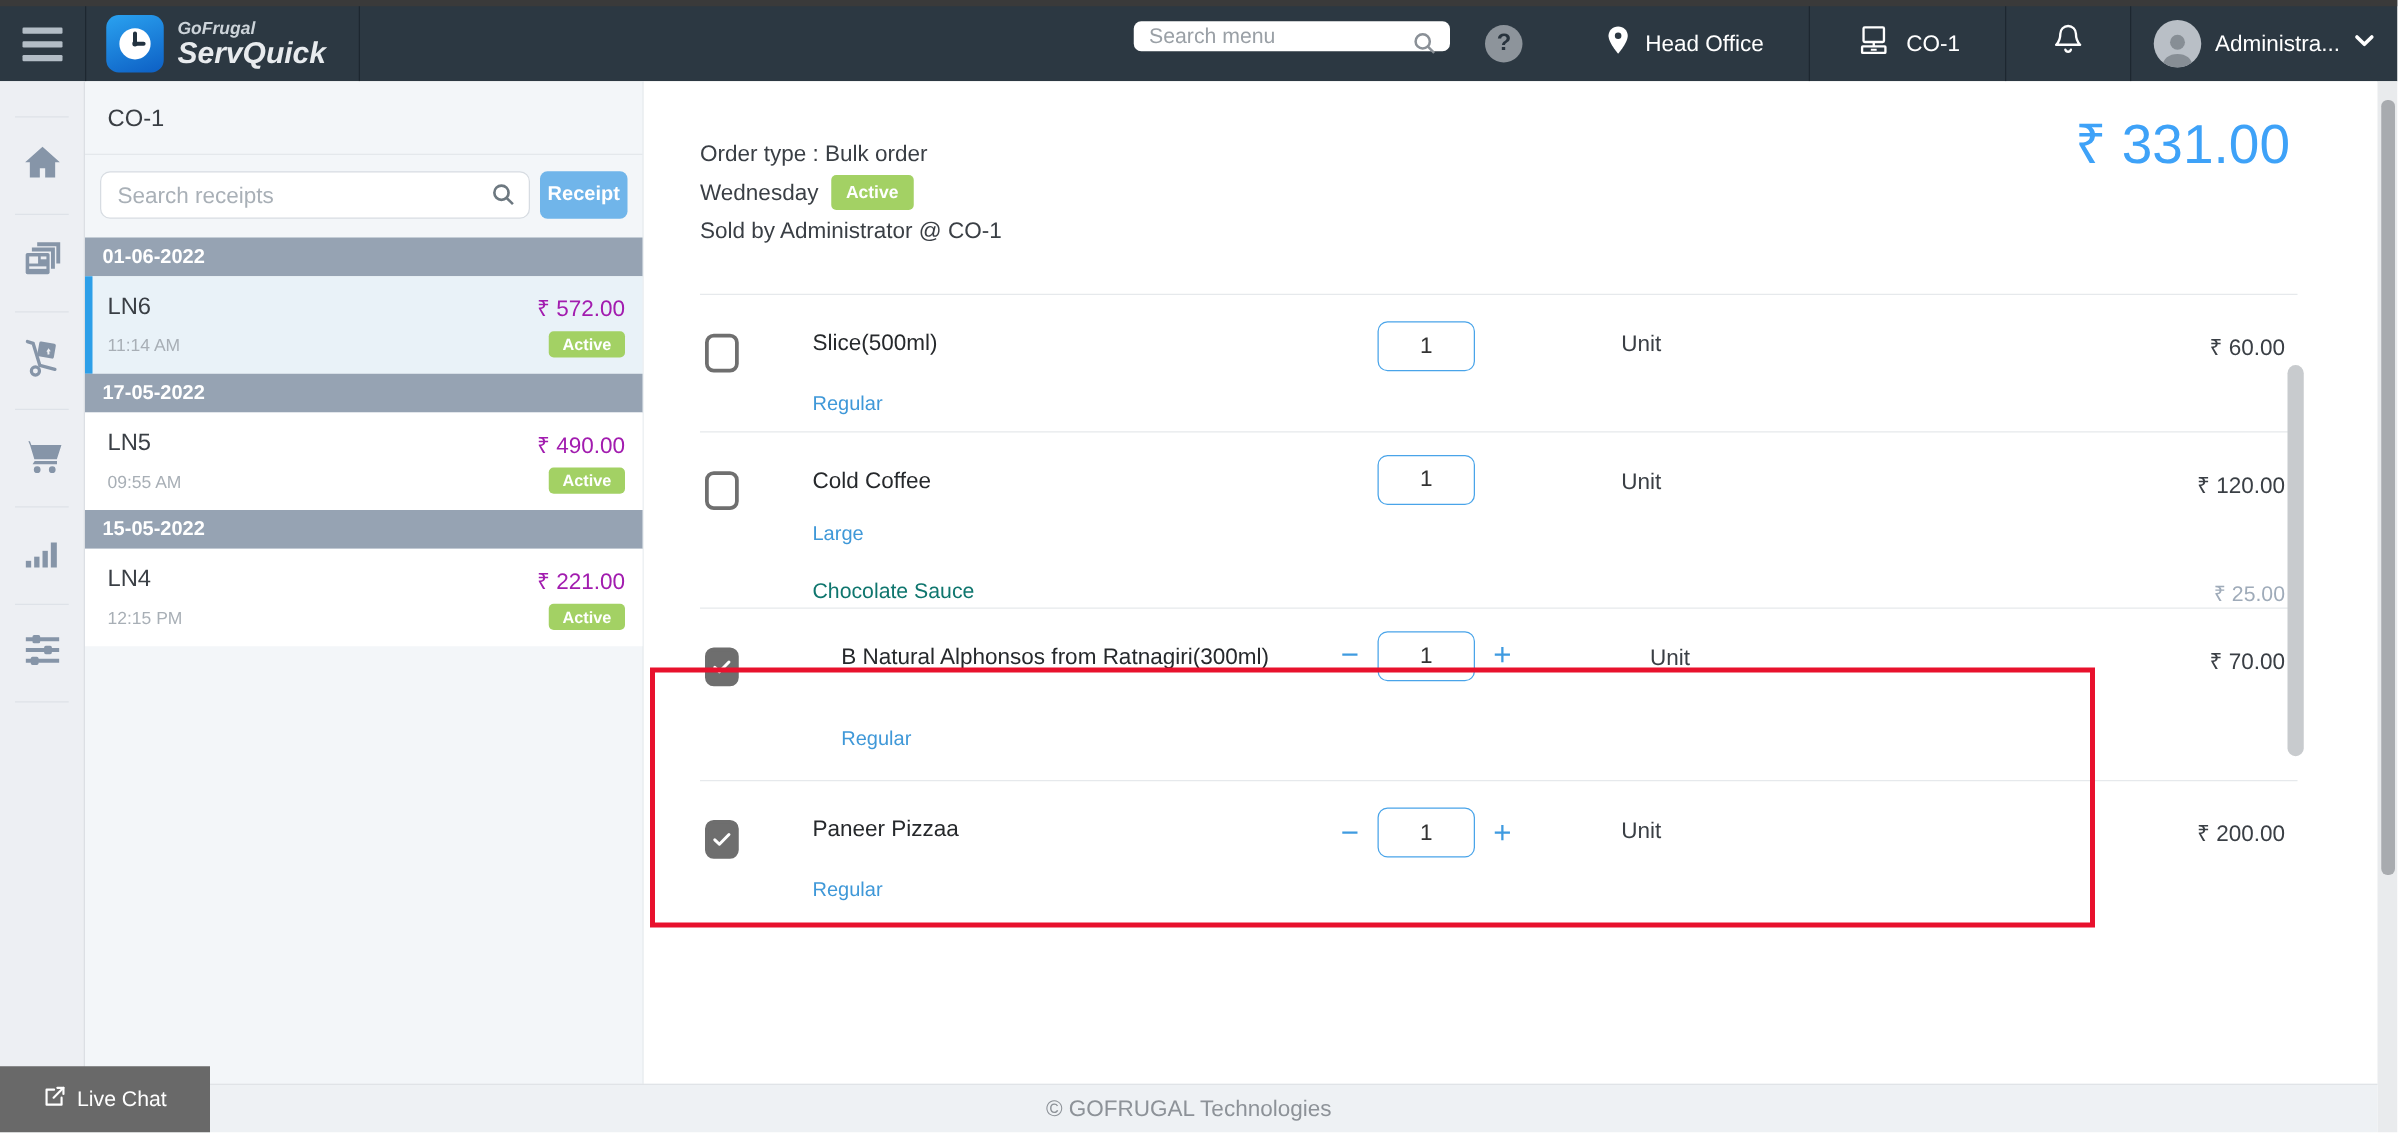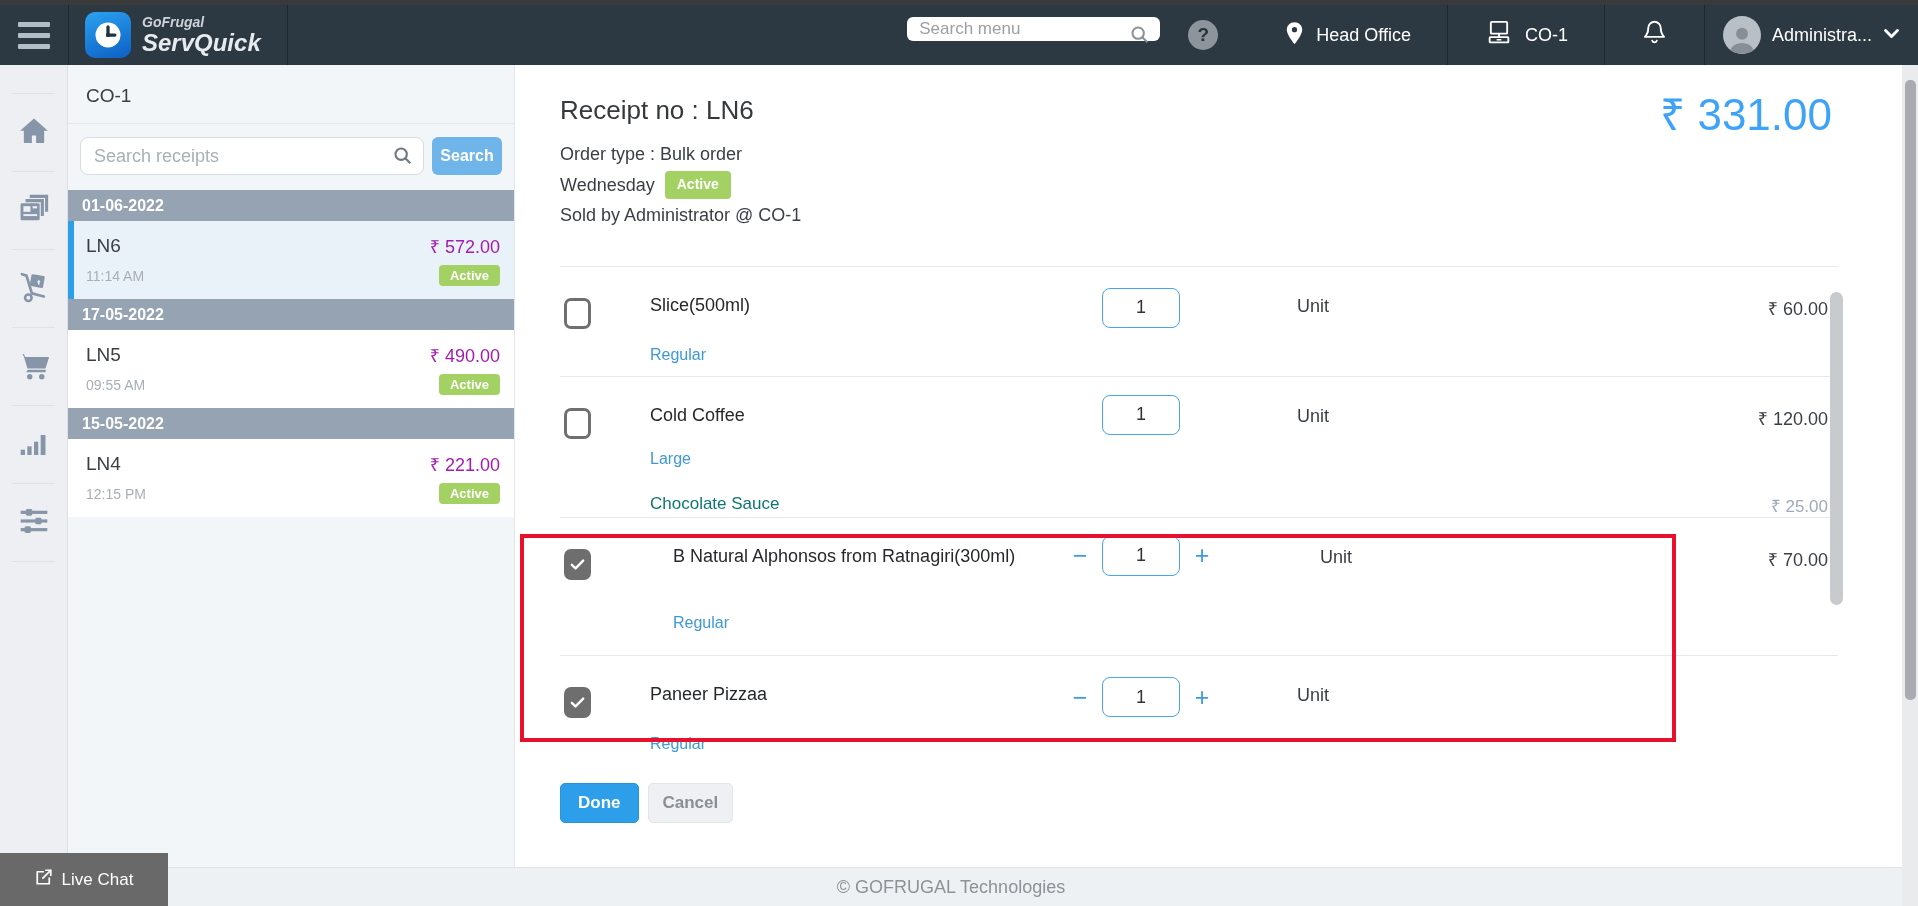--- a/index.html
+++ b/index.html
@@ -331,21 +331,21 @@
   <div class="panel-search">
     <div class="ps-wrap">
       <input placeholder="Search receipts" style="">
       <span class="mag">
         <svg width="22" height="22" viewBox="0 0 24 24" fill="none" stroke="#6d7880" stroke-width="2.3">
             <circle cx="10" cy="10" r="6.2"></circle>
             <line x1="14.8" y1="14.8" x2="20" y2="20"></line>
           </svg>
       </span>
     </div>
-    <button class="btn-search">Search</button>
+    <button class="btn-search">Receipt</button>
   </div>
 
   <div class="group-date">01-06-2022</div>
   <div class="receipt-item selected">
     <div class="ri-row">
       <span class="ri-id">LN6</span>
       <span class="ri-amount">₹ 572.00</span>
     </div>
     <div class="ri-row ri-row2">
       <span class="ri-time">11:14 AM</span>
@@ -373,21 +373,20 @@
     </div>
     <div class="ri-row ri-row2">
       <span class="ri-time">12:15 PM</span>
       <span class="badge">Active</span>
     </div>
   </div>
 </aside>
 
 <main class="main">
   <div class="main-header">
-    <h1 class="receipt-title">Receipt no : LN6</h1>
     <div class="meta">
       <div class="line">Order type : Bulk order</div>
       <div class="line">
         <span>Wednesday</span><span class="badge day-badge">Active</span>
       </div>
       <div class="line">Sold by Administrator @ CO-1</div>
     </div>
   </div>
   <div class="total">₹ 331.00</div>
 
@@ -452,28 +451,25 @@
             </svg>
         </div>
       </div>
       <div class="item-name">Paneer Pizzaa</div>
       <div class="stepper">
         <span class="step-btn">−</span>
         <input class="qty" readonly="" value="1" style="">
         <span class="step-btn">+</span>
       </div>
       <div class="unit-col">Unit</div>
+      <div class="price-col">₹ 200.00</div>
       <div class="variant">Regular</div>
     </div>
   </div>
 
-  <div class="btn-row">
-    <button class="btn-done">Done</button>
-    <button class="btn-cancel">Cancel</button>
-  </div>
 </main>
 
 <div class="highlight-rect"></div>
 <div class="inner-scroll-thumb"></div>
 <div class="win-scrollbar">
   <div class="win-scroll-thumb"></div>
 </div>
 
 <footer class="footer">
   <span>© GOFRUGAL Technologies</span>

